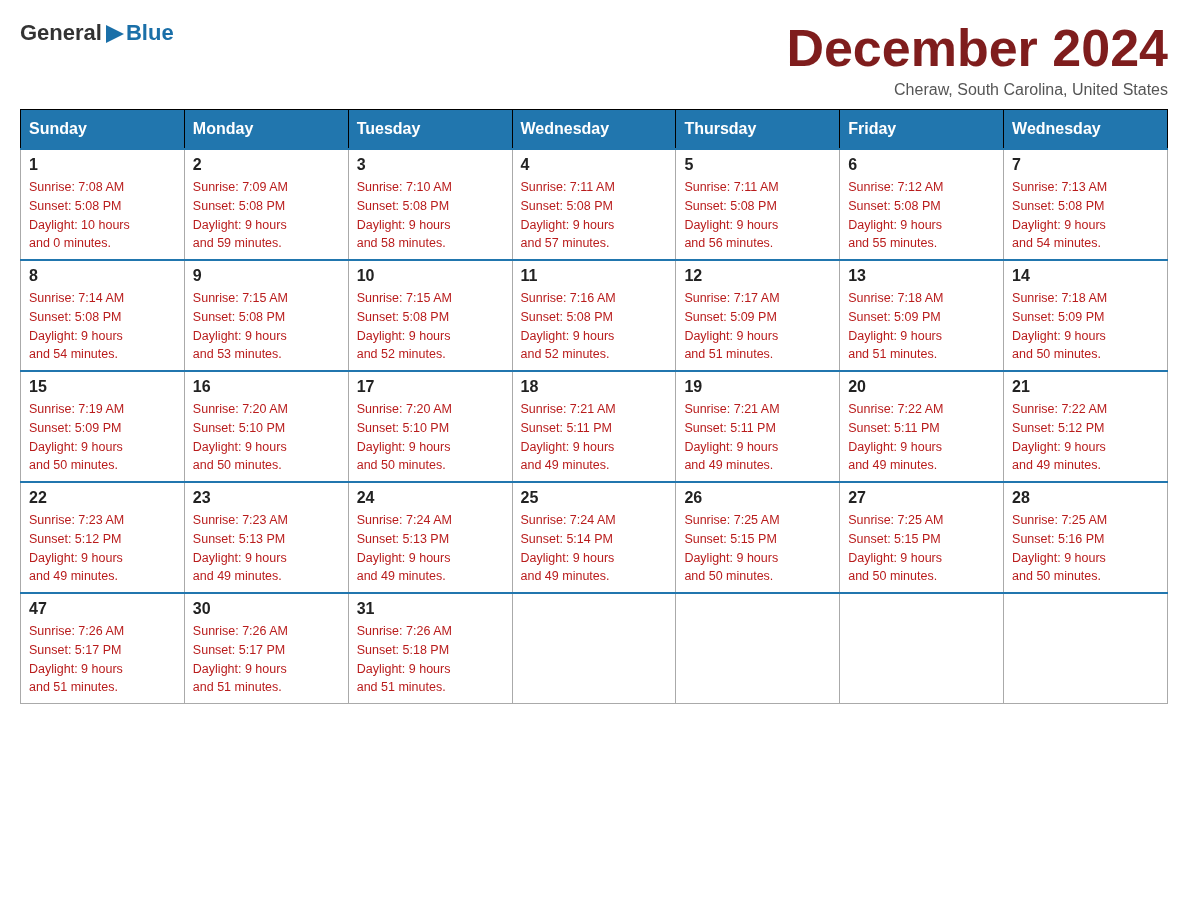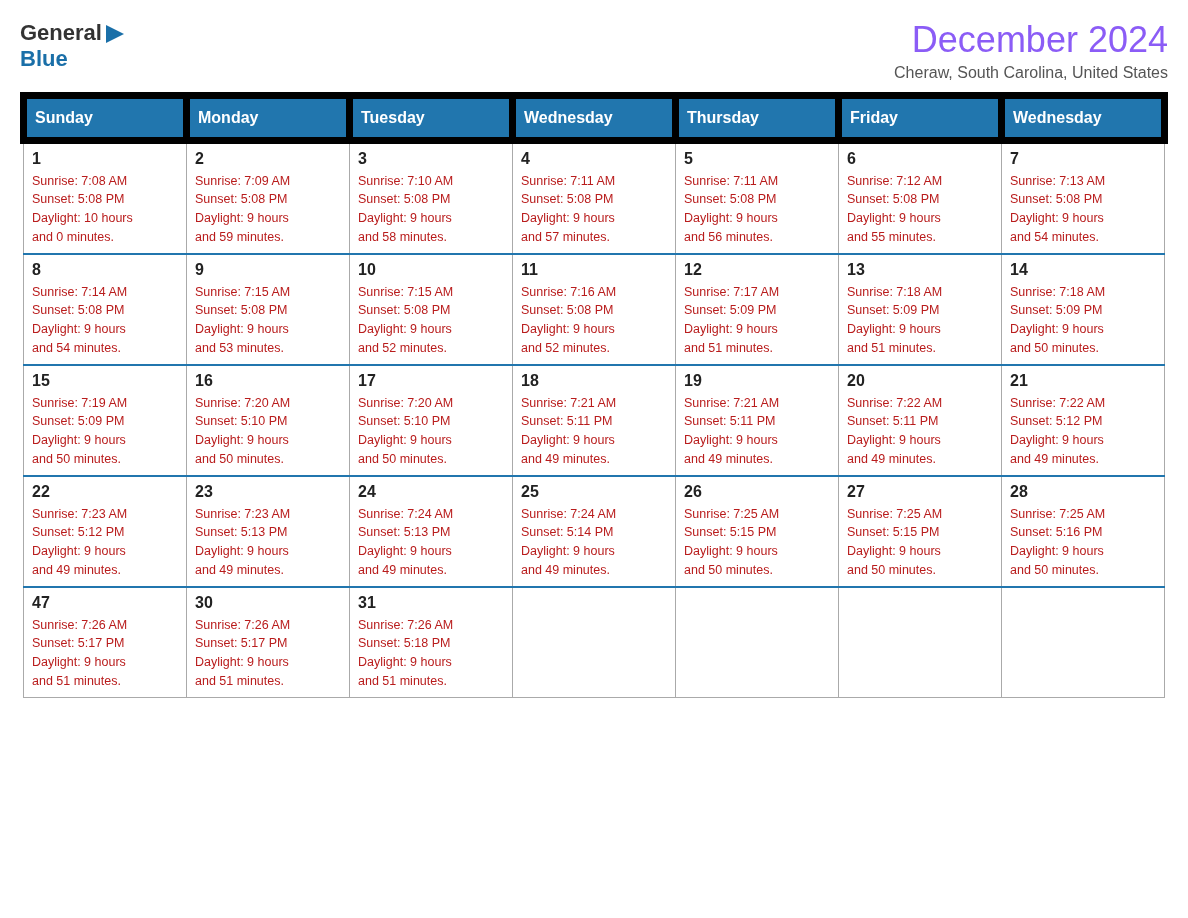--- a/index.html
+++ b/index.html
@@ -26,53 +26,53 @@
       font-weight: bold;
       color: #333;
     }
     .logo-blue {
       font-size: 22px;
       font-weight: bold;
       color: #1a6fa8;
     }
     .logo-block {
       display: flex;
-      flex-direction: column;
+      flex-direction: row;
     }
     .logo-line1 {
       display: flex;
       align-items: center;
     }
     .title-block {
       text-align: right;
     }
     .month-title {
-      font-size: 36px;
-      font-weight: normal;
-      color: #8b5cf6;
+      font-size: 52px;
+      font-weight: bold;
+      color: #7f1d1d;
       line-height: 1.1;
     }
     .location-title {
       font-size: 16px;
       color: #555;
       margin-top: 4px;
     }
     .calendar {
       width: 100%;
       border-collapse: collapse;
       margin-top: 10px;
     }
     .calendar th {
       background-color: #2176ae;
       color: #fff;
       font-size: 16px;
       font-weight: bold;
       padding: 10px 8px;
       text-align: left;
-      border: 7px solid #000000;
+      border: 1px solid #000000;
     }
     .calendar td {
       border: 1px solid #aaa;
       vertical-align: top;
       padding: 6px 8px;
       width: 14.28%;
       min-height: 110px;
     }
     .day-number {
       font-size: 16px;

